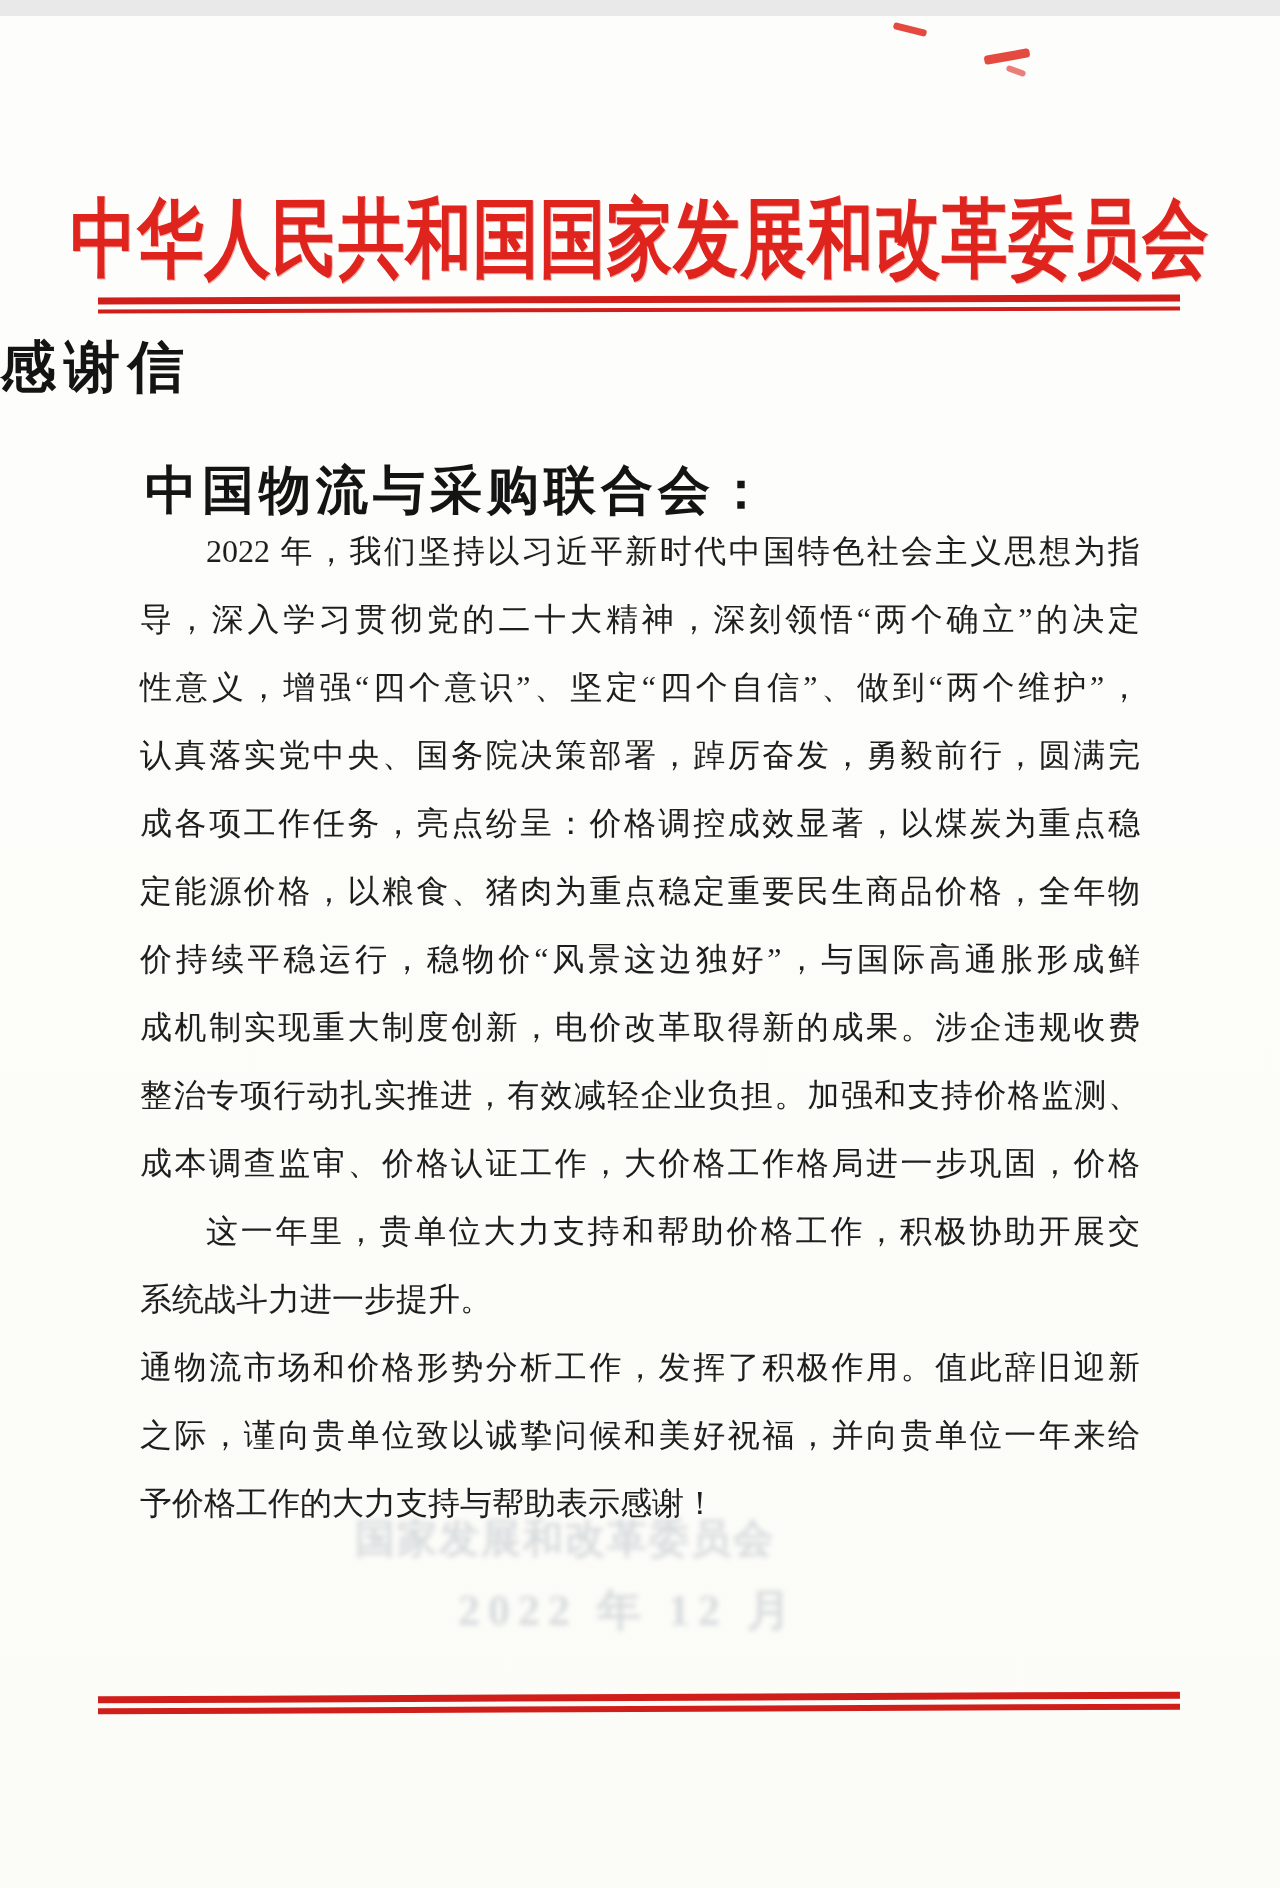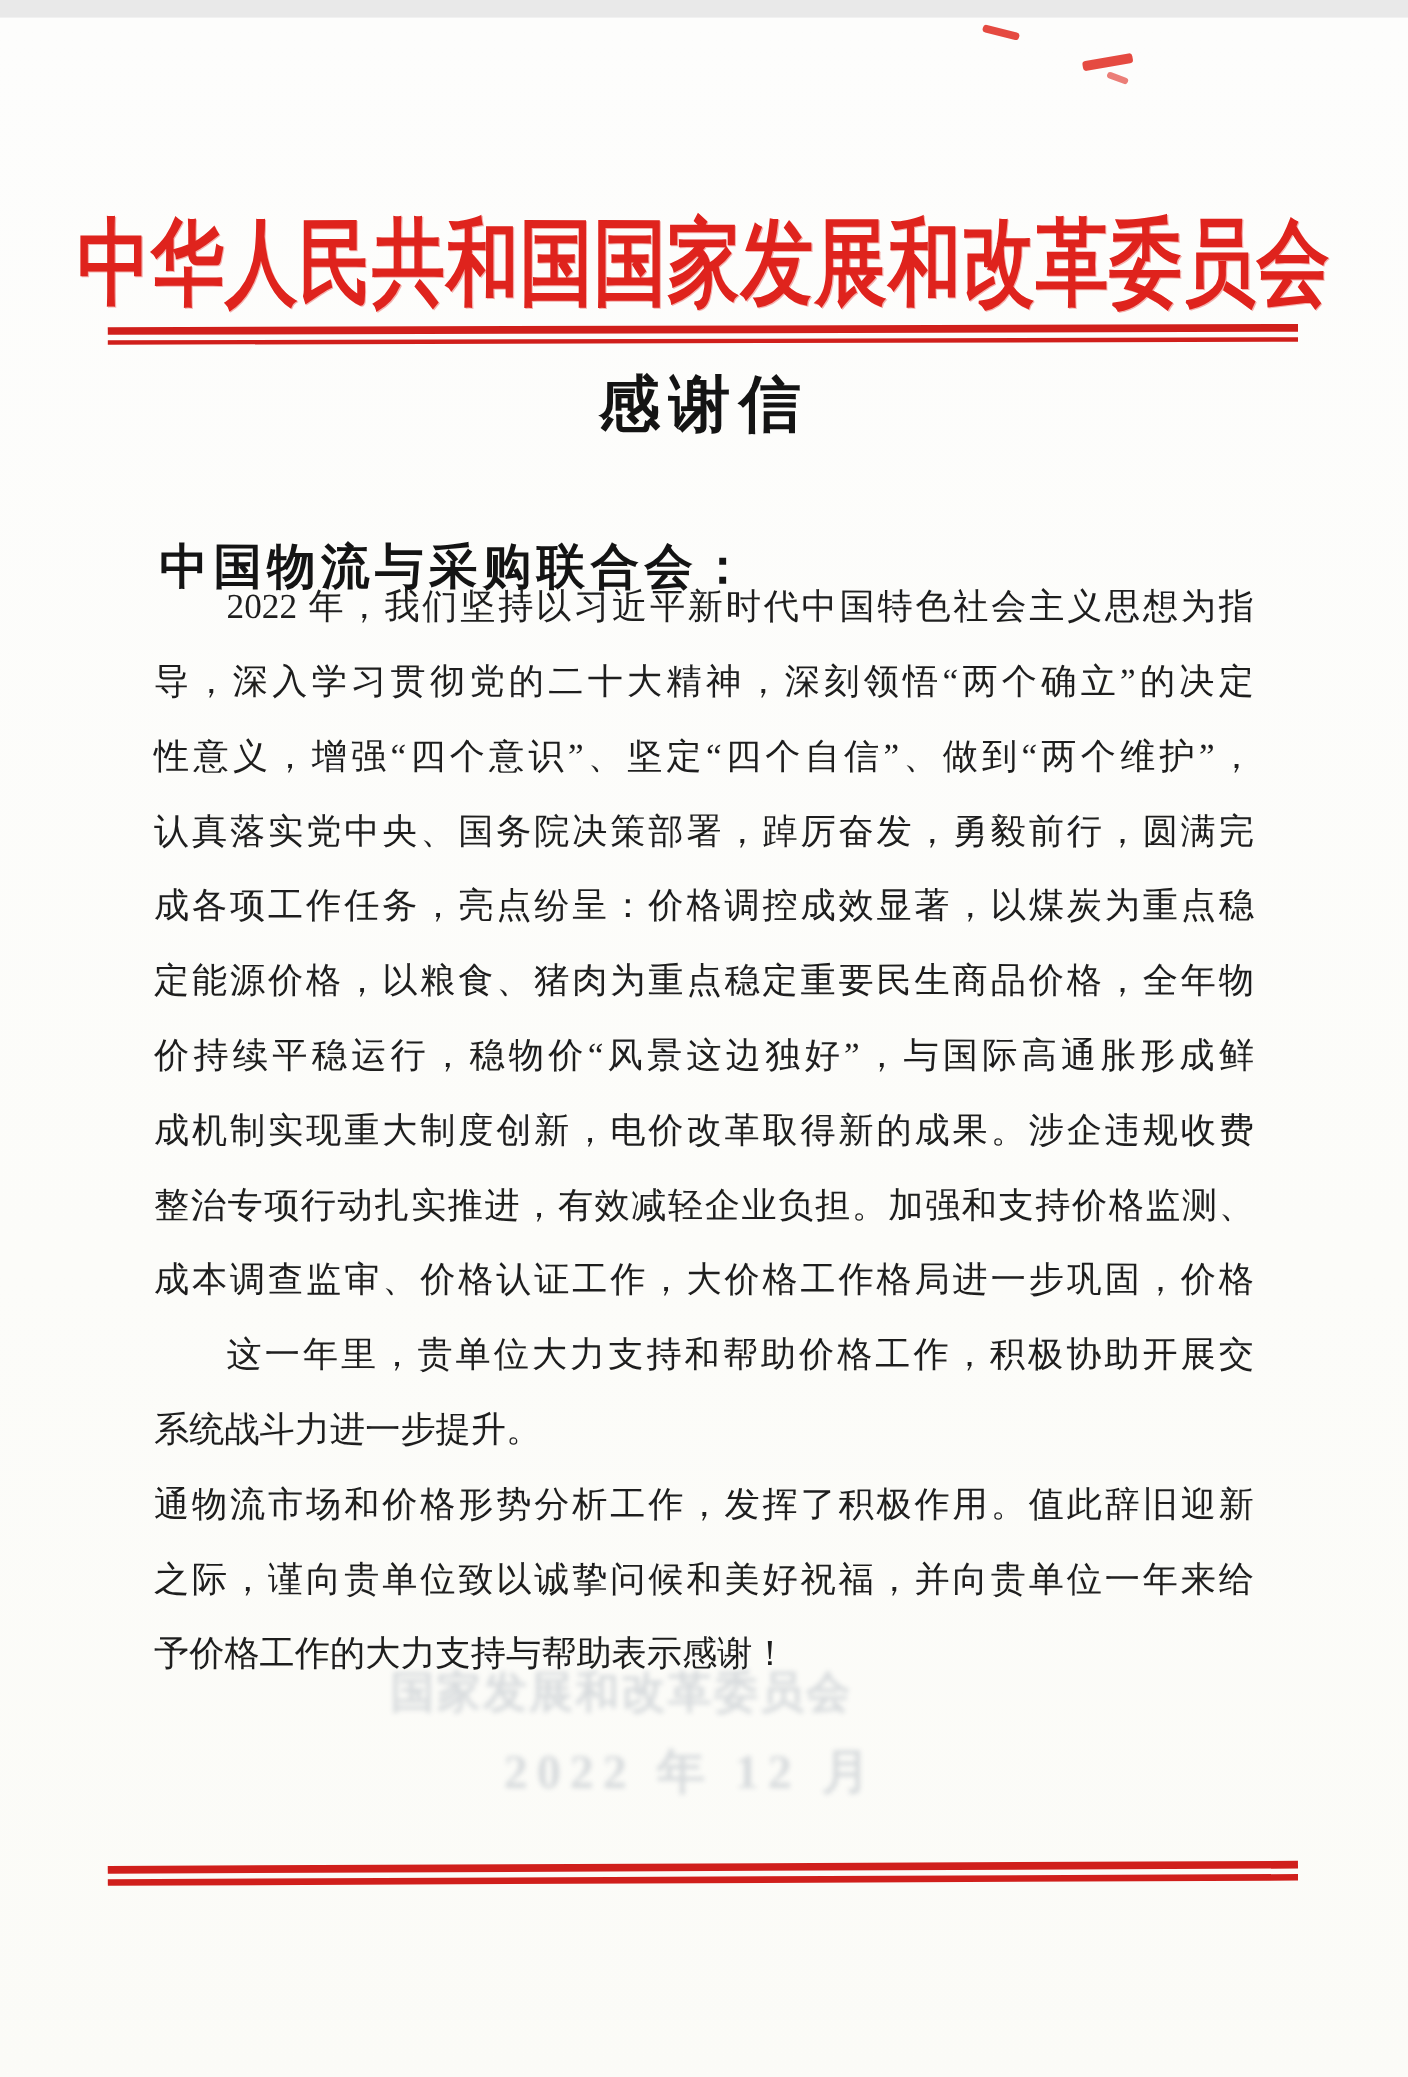--- a/index.html
+++ b/index.html
@@ -32,30 +32,29 @@
   .rule-top .bar.b1 { height:7px; }
   .rule-top .gap { height:5px; }
   .rule-top .bar.b2 { height:4px; }
   .rule-bottom { top:1678px; transform:rotate(-0.25deg); }
   .rule-bottom .bar.b1 { height:7px; }
   .rule-bottom .gap { height:5px; }
   .rule-bottom .bar.b2 { height:6px; }
 
   .letter-title {
     position:absolute; top:314px; left:0; width:100%;
-    text-align:center;
     font-size:56px; font-weight:bold; color:#141414;
     letter-spacing:8px;
     white-space:nowrap;
   }
 
   .salutation {
-    position:absolute; top:470px; left:145px;
+    position:absolute; top:440px; left:145px;
     font-family:"Liberation Sans", sans-serif;
-    font-size:44px; font-weight:bold; color:#141414;
+    font-size:52px; font-weight:bold; color:#141414;
     letter-spacing:5px;
     white-space:nowrap;
   }
 
   .body-text {
     position:absolute; top:501px; left:140px; width:1000px;
     font-size:32px; color:#1e1e1e;
     z-index:2;
   }
   .body-text .line {

